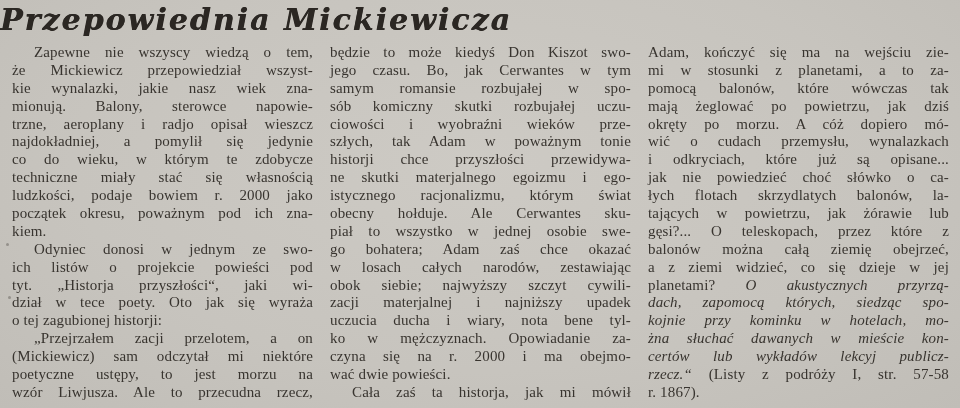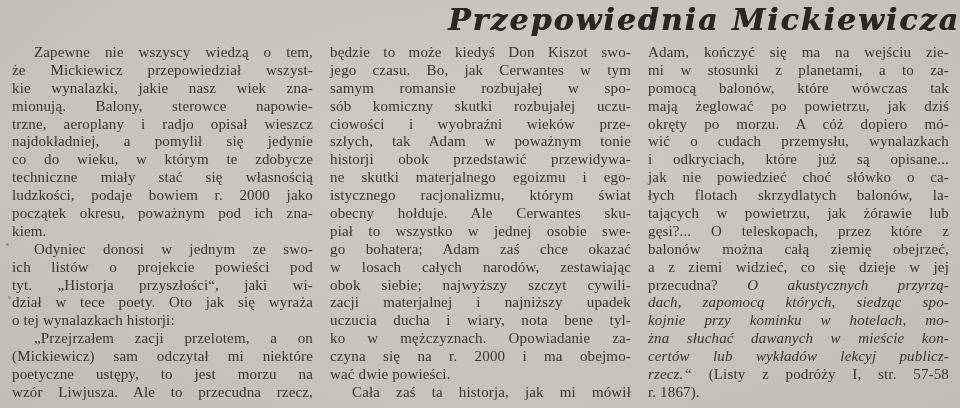--- a/index.html
+++ b/index.html
@@ -13,21 +13,21 @@
     position: relative;
     width: 960px; height: 408px;
     background: radial-gradient(ellipse at 50% 40%, #cdcac4 0%, #c7c4be 60%, #c0bdb7 100%);
     color: #36322d;
     box-sizing: border-box;
   }
   .title {
     margin: 0;
     padding-top: 2px;
     height: 40px;
-    text-align: right;
+    text-align: left;
     font-family: "DejaVu Serif", serif;
     font-style: italic;
     font-weight: bold;
     font-size: 30px;
     letter-spacing: 2px;
     color: #2b2723;
     text-shadow: 0.4px 0.4px 0 #2b2723;
   }
   .columns {
     position: absolute;
@@ -83,34 +83,34 @@
         <div class="line"><span>najdokładniej, a pomylił się jedynie</span></div>
         <div class="line"><span>co do wieku, w którym te zdobycze</span></div>
         <div class="line"><span>techniczne miały stać się własnością</span></div>
         <div class="line"><span>ludzkości, podaje bowiem r. 2000 jako</span></div>
         <div class="line"><span>początek okresu, poważnym pod ich zna-</span></div>
         <div class="line last"><span>kiem.</span></div>
         <div class="line indent"><span>Odyniec donosi w jednym ze swo-</span></div>
         <div class="line"><span>ich listów o projekcie powieści pod</span></div>
         <div class="line"><span>tyt. „Historja przyszłości“, jaki wi-</span></div>
         <div class="line"><span>dział w tece poety. Oto jak się wyraża</span></div>
-        <div class="line last"><span>o tej wynalazkach historji:</span></div>
+        <div class="line last"><span>o tej zagubionej historji:</span></div>
         <div class="line indent"><span>„Przejrzałem zacji przelotem, a on</span></div>
         <div class="line"><span>(Mickiewicz) sam odczytał mi niektóre</span></div>
         <div class="line"><span>poetyczne ustępy, to jest morzu na</span></div>
         <div class="line"><span>wzór Liwjusza. Ale to przecudna rzecz,</span></div>
       </div>
     <div class="col" id="col1">
         <div class="line"><span>będzie to może kiedyś Don Kiszot swo-</span></div>
         <div class="line"><span>jego czasu. Bo, jak Cerwantes w tym</span></div>
         <div class="line"><span>samym romansie rozbujałej w spo-</span></div>
         <div class="line"><span>sób komiczny skutki rozbujałej uczu-</span></div>
         <div class="line"><span>ciowości i wyobraźni wieków prze-</span></div>
         <div class="line"><span>szłych, tak Adam w poważnym tonie</span></div>
-        <div class="line"><span>historji obok przedstawić przewidywa-</span></div>
+        <div class="line"><span>historji chce przyszłości przewidywa-</span></div>
         <div class="line"><span>ne skutki materjalnego egoizmu i ego-</span></div>
         <div class="line"><span>istycznego racjonalizmu, którym świat</span></div>
         <div class="line"><span>obecny hołduje. Ale Cerwantes sku-</span></div>
         <div class="line"><span>piał to wszystko w jednej osobie swe-</span></div>
         <div class="line"><span>go bohatera; Adam zaś chce okazać</span></div>
         <div class="line"><span>w losach całych narodów, zestawiając</span></div>
         <div class="line"><span>obok siebie; najwyższy szczyt cywili-</span></div>
         <div class="line"><span>zacji materjalnej i najniższy upadek</span></div>
         <div class="line"><span>uczucia ducha i wiary, nota bene tyl-</span></div>
         <div class="line"><span>ko w mężczyznach. Opowiadanie za-</span></div>
@@ -125,21 +125,21 @@
         <div class="line"><span>mają żeglować po powietrzu, jak dziś</span></div>
         <div class="line"><span>okręty po morzu. A cóż dopiero mó-</span></div>
         <div class="line"><span>wić o cudach przemysłu, wynalazkach</span></div>
         <div class="line"><span>i odkryciach, które już są opisane...</span></div>
         <div class="line"><span>jak nie powiedzieć choć słówko o ca-</span></div>
         <div class="line"><span>łych flotach skrzydlatych balonów, la-</span></div>
         <div class="line"><span>tających w powietrzu, jak żórawie lub</span></div>
         <div class="line"><span>gęsi?... O teleskopach, przez które z</span></div>
         <div class="line"><span>balonów można całą ziemię obejrzeć,</span></div>
         <div class="line"><span>a z ziemi widzieć, co się dzieje w jej</span></div>
-        <div class="line"><span>przecudna? </span><span class="it">O akustycznych przyrzą-</span></div>
+        <div class="line"><span>planetami? </span><span class="it">O akustycznych przyrzą-</span></div>
         <div class="line"><span class="it">dach, zapomocą których, siedząc spo-</span></div>
         <div class="line"><span class="it">kojnie przy kominku w hotelach, mo-</span></div>
         <div class="line"><span class="it">żna słuchać dawanych w mieście kon-</span></div>
         <div class="line"><span class="it">certów lub wykładów lekcyj publicz-</span></div>
         <div class="line"><span class="it">rzecz.“ </span><span>(Listy z podróży I, str. 57-58</span></div>
         <div class="line last"><span>r. 1867).</span></div>
       </div>
   </div>
 </div>
 

